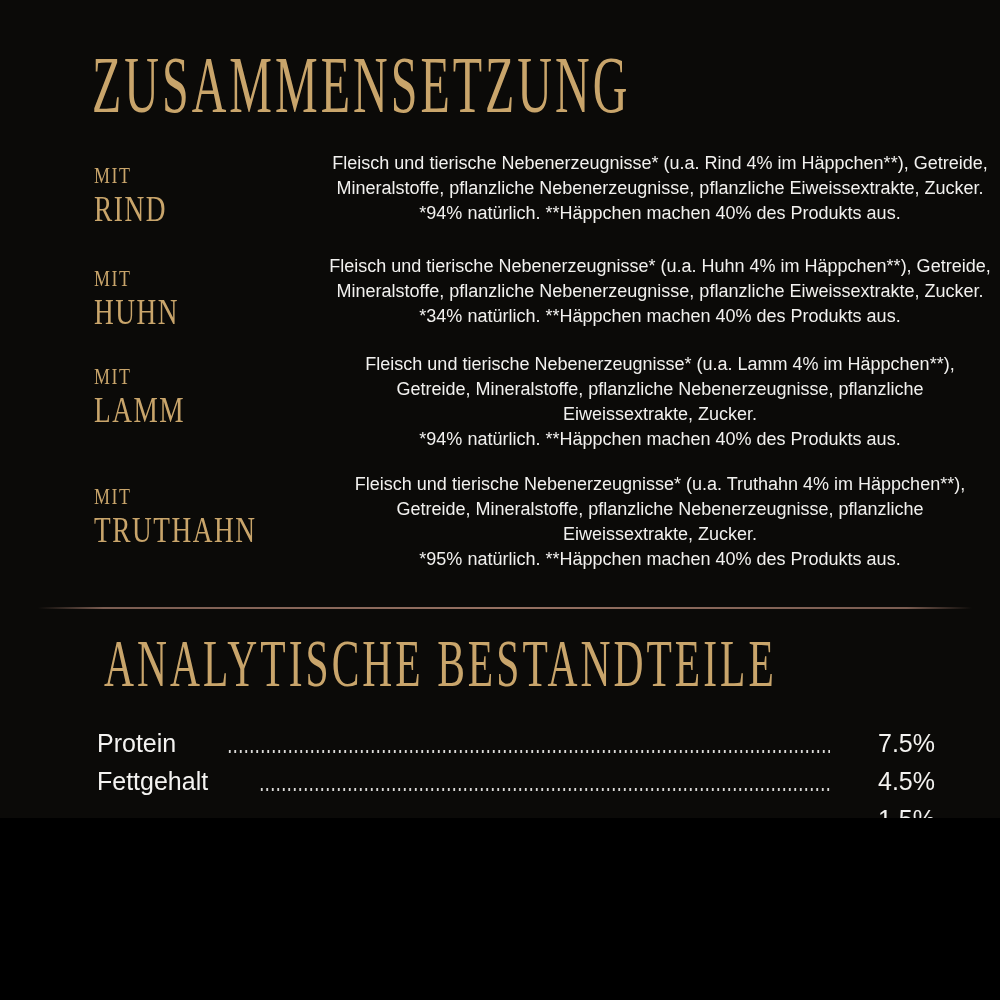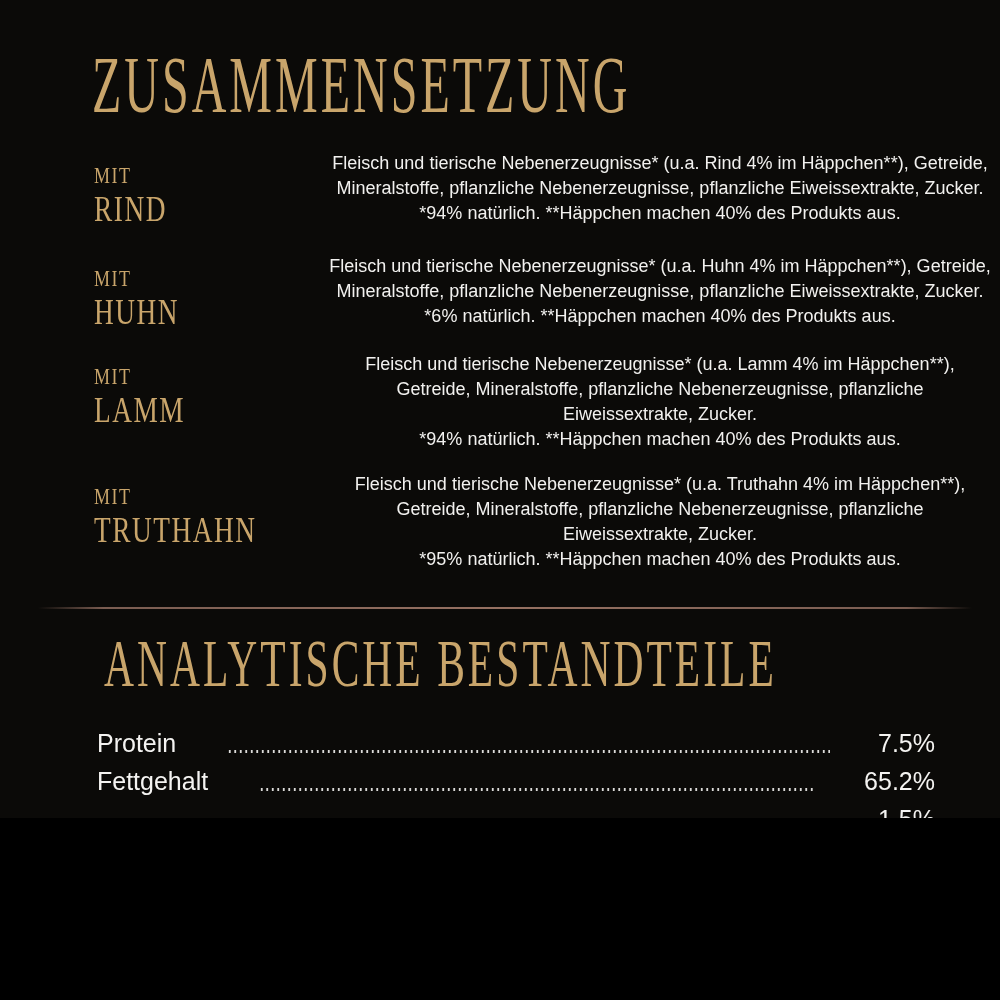--- a/index.html
+++ b/index.html
@@ -102,21 +102,21 @@
 *94% natürlich. **Häppchen machen 40% des Produkts aus.</p>
   </div>
 
   <div class="section sec-1">
     <div class="variant-label gold-serif">
       <span class="variant-prefix">MIT</span>
       <span class="variant-name">HUHN</span>
     </div>
     <p class="ingredients">Fleisch und tierische Nebenerzeugnisse* (u.a. Huhn 4% im Häppchen**), Getreide,
 Mineralstoffe, pflanzliche Nebenerzeugnisse, pflanzliche Eiweissextrakte, Zucker.
-*6% natürlich. **Häppchen machen 40% des Produkts aus.</p>
+*34% natürlich. **Häppchen machen 40% des Produkts aus.</p>
   </div>
 
   <div class="section sec-2">
     <div class="variant-label gold-serif">
       <span class="variant-prefix">MIT</span>
       <span class="variant-name">LAMM</span>
     </div>
     <p class="ingredients">Fleisch und tierische Nebenerzeugnisse* (u.a. Lamm 4% im Häppchen**),
 Getreide, Mineralstoffe, pflanzliche Nebenerzeugnisse, pflanzliche
 Eiweissextrakte, Zucker.
@@ -140,21 +140,21 @@
 
   <div class="analytic-table">
     <div class="analytic-row">
       <span class="analytic-label">Protein</span>
       <span class="analytic-leader"></span>
       <span class="analytic-value">7.5%</span>
     </div>
     <div class="analytic-row">
       <span class="analytic-label">Fettgehalt</span>
       <span class="analytic-leader"></span>
-      <span class="analytic-value">65.2%</span>
+      <span class="analytic-value">4.5%</span>
     </div>
     <div class="analytic-row">
       <span class="analytic-leader"></span>
       <span class="analytic-value">1.5%</span>
     </div>
     <div class="analytic-row">
       <span class="analytic-label">Rohfaser</span>
       <span class="analytic-leader"></span>
       <span class="analytic-value">0.20%</span>
     </div>

